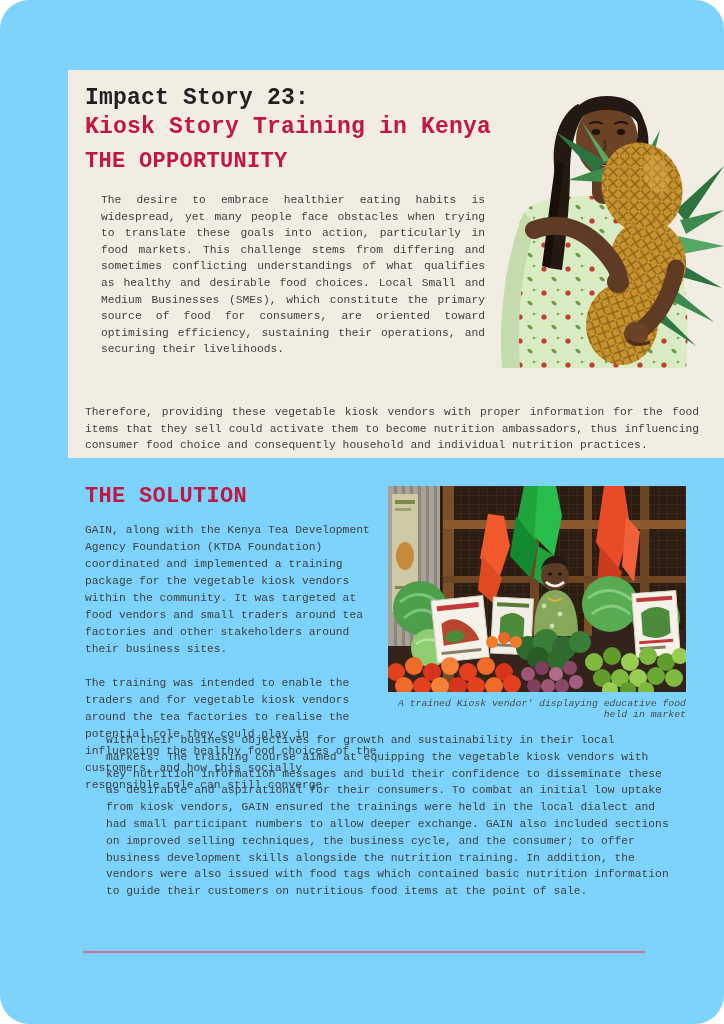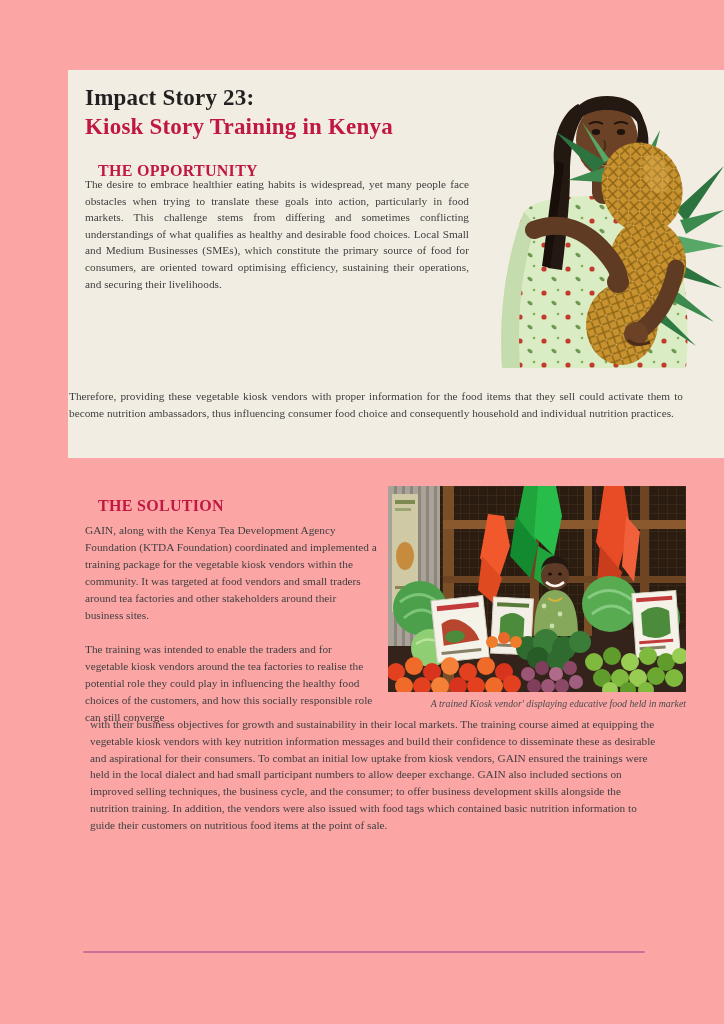--- a/index.html
+++ b/index.html
@@ -1,29 +1,29 @@
 <!DOCTYPE html>
 <html><head>
 <meta charset="utf-8">
 <style>
   html,body{margin:0;padding:0;background:#ffffff;}
   .page{
-    position:relative;width:724px;height:1024px;background:#fca5a5;overflow:hidden;
-    font-family:Liberation Serif, serif;color:#3f3f3f;
+    position:relative;width:724px;height:1024px;background:#7dd3fc;overflow:hidden;
+    font-family:Liberation Mono, monospace;color:#3f3f3f;border-radius:29px;
   }
   .beige-panel{
     position:absolute;left:68px;top:70px;width:656px;height:388px;
     background:#f2ede3;
   }
   .hero-figure{position:absolute;left:490px;top:70px;width:234px;height:300px;}
   .title{font-size:23px;line-height:28px;font-weight:800;letter-spacing:.2px;margin:0;}
   .title-black{color:#231f20;}
   .title-red{color:#c01743;}
-  .sec-heading{font-size:16px;font-weight:800;color:#c01743;letter-spacing:.3px;margin:13px;}
-  .body-p{font-size:11.3px;line-height:16.6px;margin:0;color:#3f3f3f;}
+  .sec-heading{font-size:22px;font-weight:800;color:#c01743;letter-spacing:.3px;margin:0;}
+  .body-p{font-size:11.3px;line-height:16.6px;margin:16px;color:#3f3f3f;}
   .just{text-align:justify;text-justify:inter-word;}
   .pos{position:absolute;}
   .op-p1{left:85px;top:176px;width:384px;}
   .op-p2{left:85px;top:316px;width:384px;}
   .op-p3{left:69px;top:388px;width:614px;}
   .op-head{left:85px;top:149px;}
   .sol-head{left:85px;top:484px;}
   .sol-col{left:85px;top:506px;width:292px;}
   .sol-col p{margin:16px 0 17px 0;line-height:17px;}
   .market-figure{position:absolute;left:388px;top:486px;width:298px;height:206px;}

